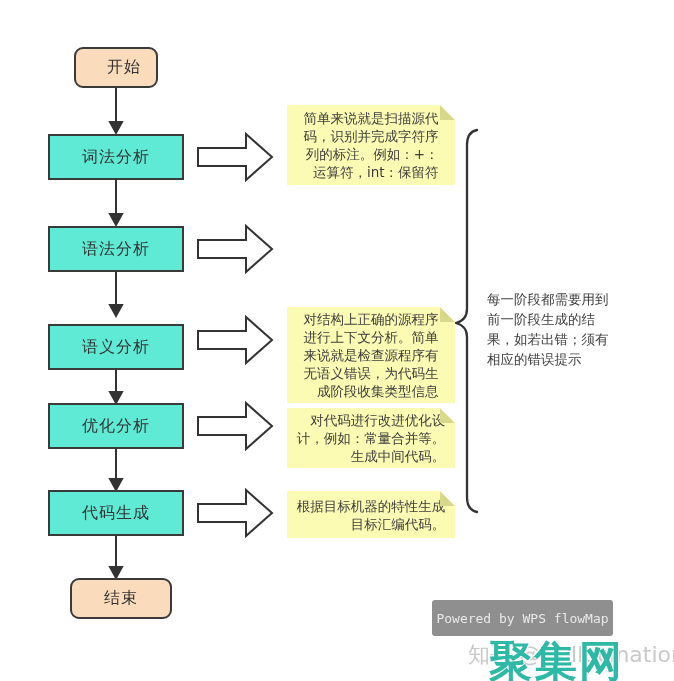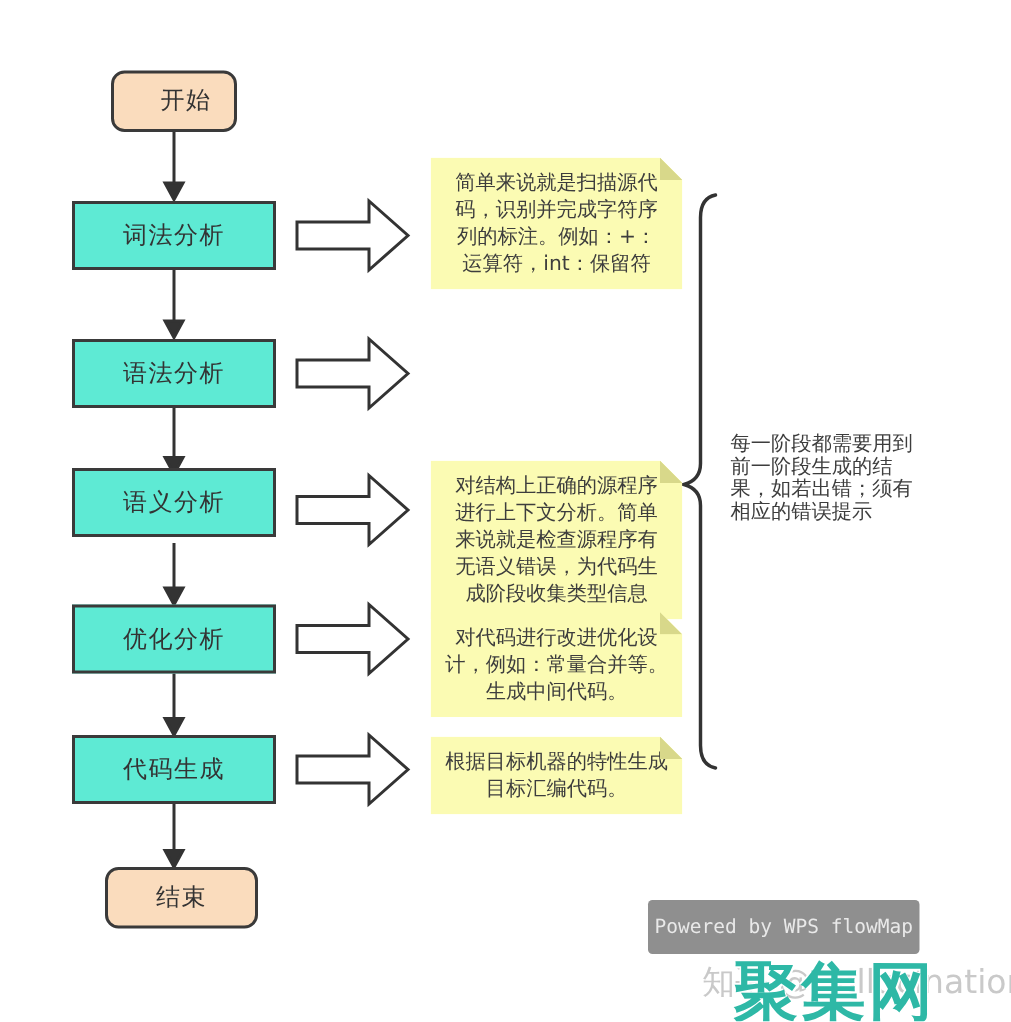--- a/index.html
+++ b/index.html
@@ -8,39 +8,39 @@
   .overlay{position:absolute;left:0;top:0;width:674px;height:681px;pointer-events:none;}
 
   
   .node{position:absolute;display:flex;align-items:center;justify-content:center;
         box-sizing:border-box;border:2px solid #3a3a3a;color:#333333;
         font-size:16px;letter-spacing:1px;}
   .terminal{background:#FADCBD;border-radius:9px;}
   .process{background:#5eead4;left:48px;width:136px;height:46px;}
   .n-start{left:74px;top:47px;width:84px;height:41px;padding-left:16px;}
   .n-end{left:70px;top:578px;width:102px;height:41px;}
-  .p1{top:134px;} .p2{top:226px;} .p3{top:312px;} .p4{top:403px;} .p5{top:490px;}
+  .p1{top:134px;} .p2{top:226px;} .p3{top:324px;} .p4{top:403px;} .p5{top:490px;}
 
   
   .note{position:absolute;left:287px;width:168px;background:#FBFBB3;
         box-sizing:border-box;display:flex;align-items:center;justify-content:center;
         clip-path:polygon(0 0,calc(100% - 15px) 0,100% 15px,100% 100%,0 100%);}
   .note::after{content:"";position:absolute;top:0;right:0;width:15px;height:15px;
         background:#D8D88A;clip-path:polygon(0 0,100% 100%,0 100%);}
-  .note-text{white-space:pre-line;text-align:center;font-size:13.5px;line-height:18px;
-        color:#3d3d3d;padding:8px 2px;}
+  .note-text{white-space:pre-line;text-align:right;font-size:13.5px;line-height:18px;
+        color:#3d3d3d;padding:3px 2px;}
   .note1{top:105px;min-height:80px;}
   .note2{top:213px;min-height:78px;}
   .note3{top:307px;min-height:88px;}
   .note4{top:408px;min-height:58px;}
   .note5{top:491px;min-height:47px;}
 
   
   .side-note{position:absolute;left:487px;top:289px;width:146px;
-        white-space:pre-line;font-size:13.5px;line-height:15px;color:#3d3d3d;}
+        white-space:pre-line;font-size:13.5px;line-height:20px;color:#3d3d3d;}
 
   
   .powered{position:absolute;left:432px;top:600px;width:181px;height:36px;
         background:#8F8F8F;border-radius:3px;color:#E9E9E9;
         font-family:"DejaVu Sans Mono","Liberation Mono",monospace;font-size:13px;
         display:flex;align-items:center;justify-content:center;}
   .wm-gray{position:absolute;left:468px;top:640px;font-size:22px;color:#C9C9C9;
         white-space:nowrap;z-index:1;}
   .wm-teal{position:absolute;left:489px;top:633px;font-size:43px;font-weight:bold;
         color:#2EB8A6;letter-spacing:2px;z-index:2;white-space:nowrap;

